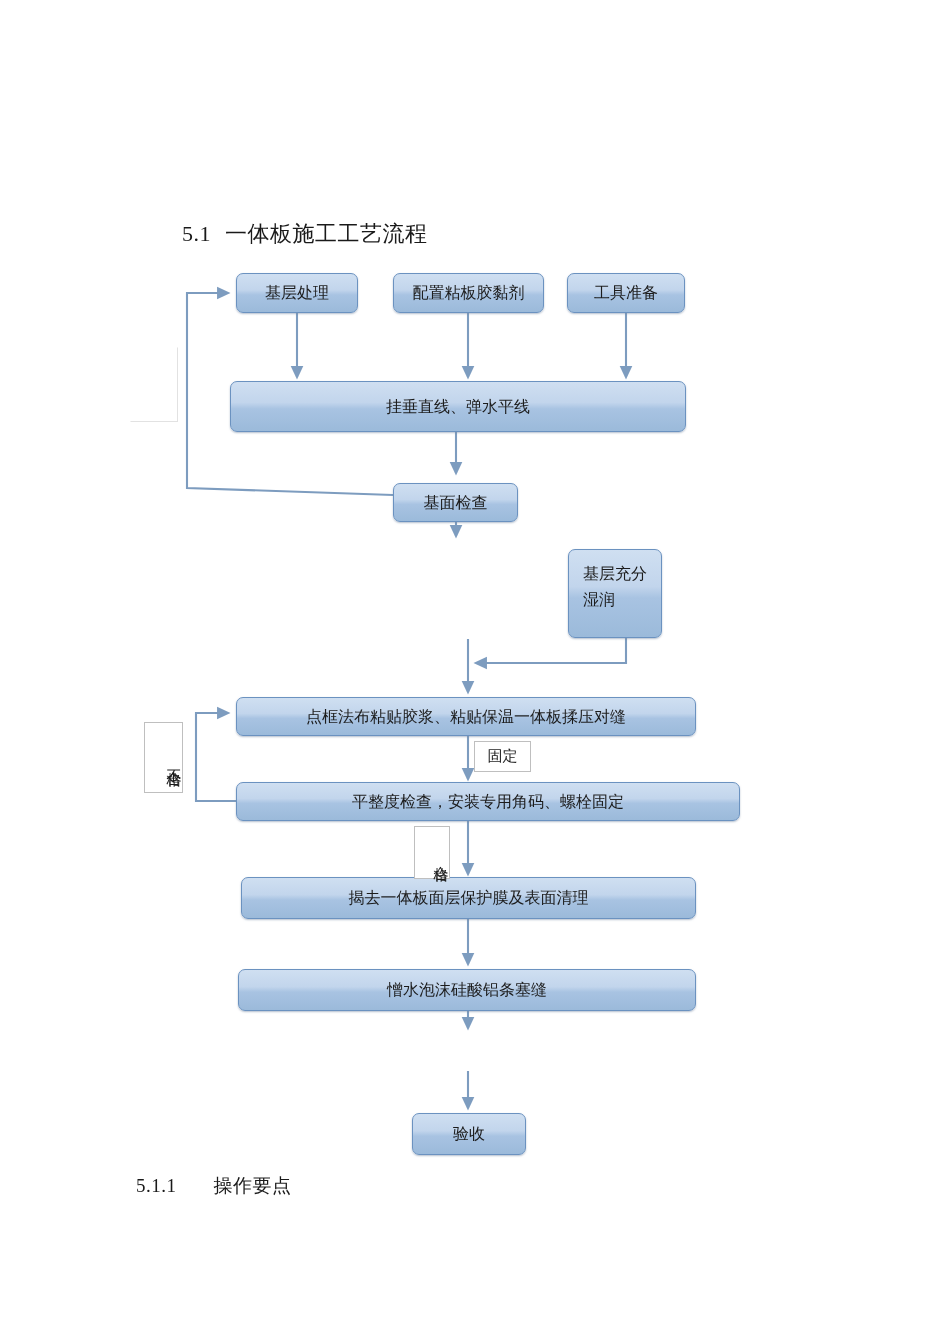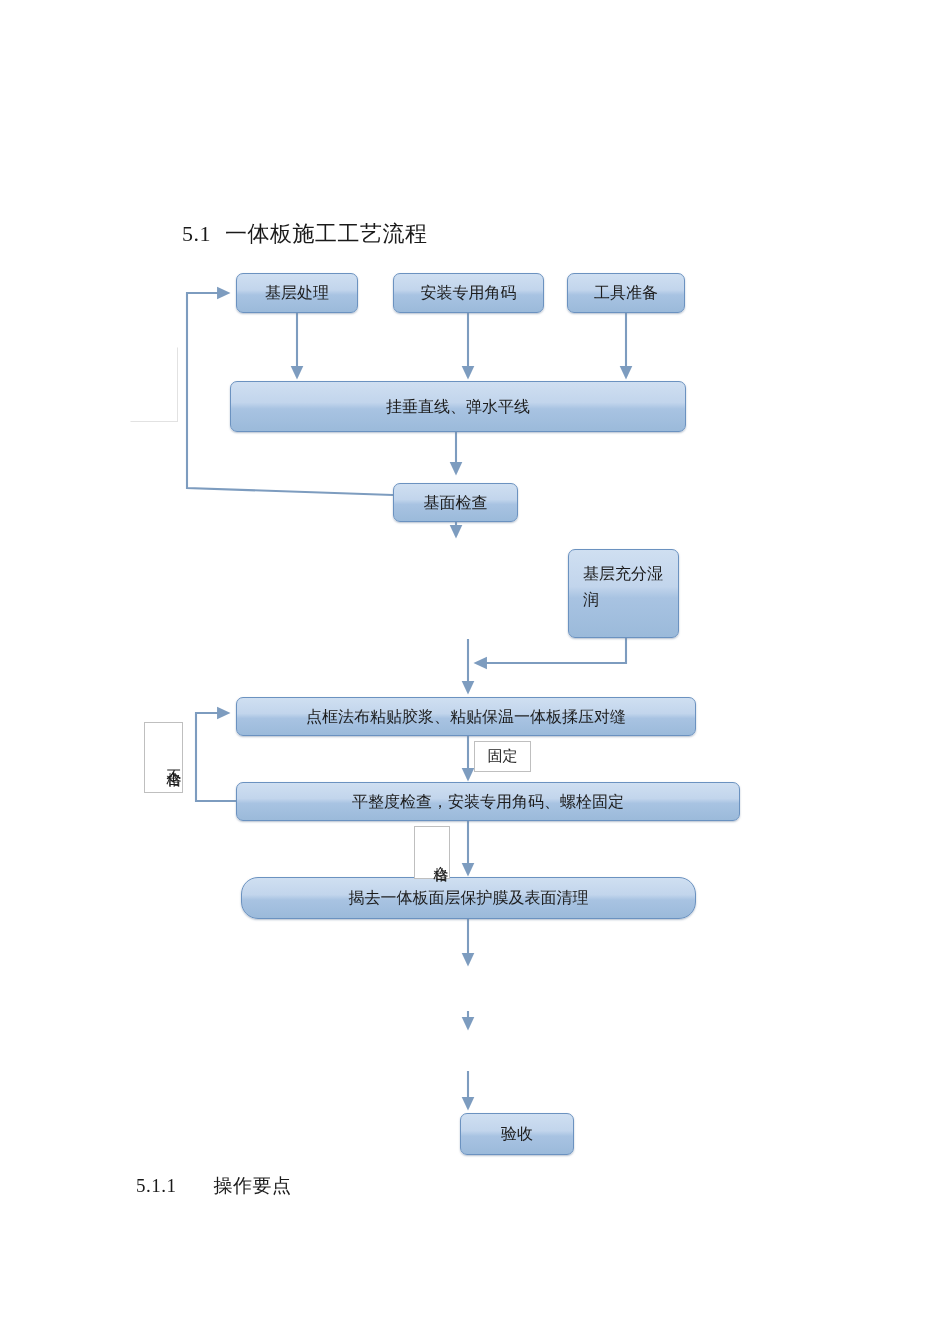--- a/index.html
+++ b/index.html
@@ -169,55 +169,58 @@
 
         <path d="M468,816 L468,853" marker-end="url(#ah)"></path>
       </g>
     </svg>
 
     <div class="node" style="left:236px; top:18px; width:122px; height:40px;">
       <span>基层处理</span>
     </div>
 
     <div class="node" style="left:393px; top:18px; width:151px; height:40px;">
-      <span>安装专用角码</span>
+      <span>配置粘板胶黏剂</span>
     </div>
 
     <div class="node" style="left:567px; top:18px; width:118px; height:40px;">
       <span>工具准备</span>
     </div>
 
     <div class="node" style="left:230px; top:126px; width:456px; height:51px;">
       <span>挂垂直线、弹水平线</span>
     </div>
 
     <div class="node" style="left:393px; top:228px; width:125px; height:39px;">
       <span>基面检查</span>
     </div>
 
 
-    <div class="node left-text" style="left:568px; top:294px; width:111px; height:89px;">
+    <div class="node left-text" style="left:568px; top:294px; width:94px; height:89px;">
       <span>基层充分湿润</span>
     </div>
 
     <div class="node" style="left:236px; top:442px; width:460px; height:39px;">
       <span>点框法布粘贴胶浆、粘贴保温一体板揉压对缝</span>
     </div>
 
     <div class="node" style="left:236px; top:527px; width:504px; height:39px;">
       <span>平整度检查，安装专用角码、螺栓固定</span>
     </div>
 
-    <div class="node" style="left:241px; top:622px; width:455px; height:42px;border-radius:17px;">
+    <div class="node" style="left:241px; top:622px; width:455px; height:42px;">
       <span>揭去一体板面层保护膜及表面清理</span>
     </div>
 
-
-
-    <div class="node" style="left:412px; top:858px; width:114px; height:42px;margin-left:48px;">
+    <div class="node" style="left:238px; top:714px; width:458px; height:42px;">
+      <span>憎水泡沫硅酸铝条塞缝</span>
+    </div>
+
+
+    <div class="node" style="left:412px; top:858px; width:114px; height:42px;">
       <span>验收</span>
     </div>
 
     <div class="tag" style="left:474px; top:486px; width:57px; height:31px;">
       <span>固定</span>
     </div>
 
     <div class="tag vertical" style="left:414px; top:571px; width:36px; height:53px;">
       <span>合格</span>
     </div>

